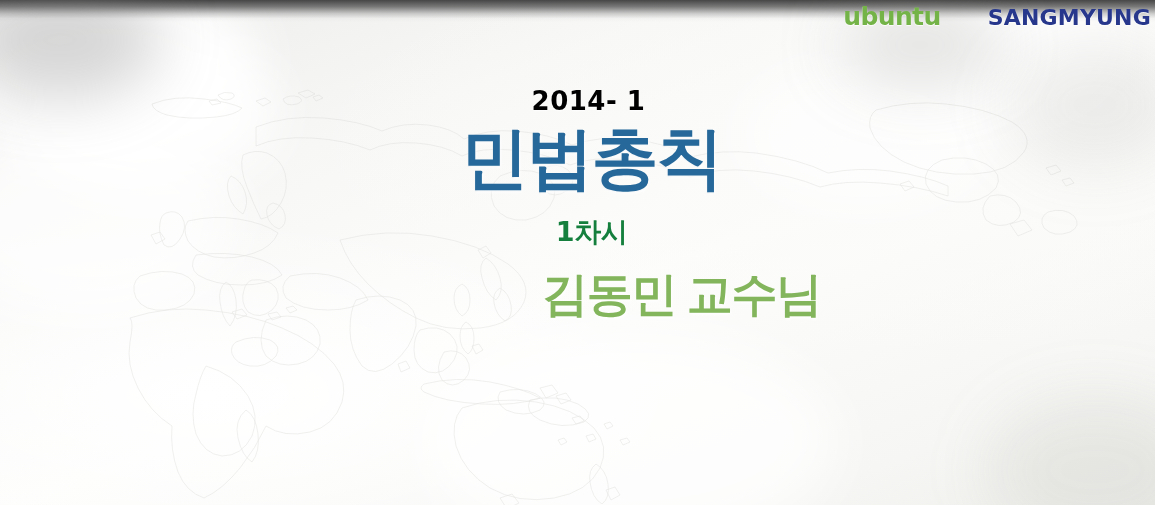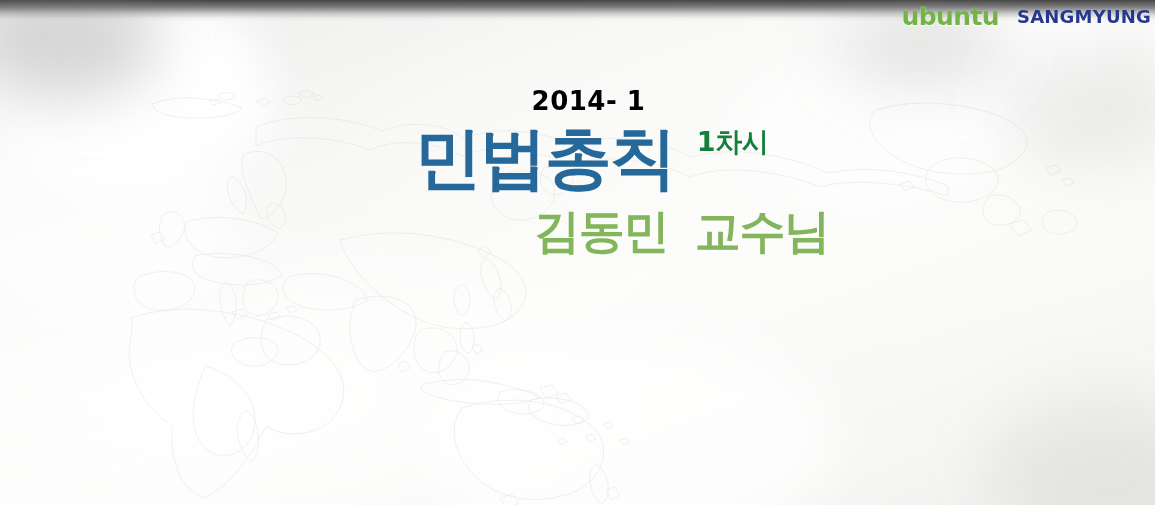--- a/index.html
+++ b/index.html
@@ -77,41 +77,42 @@
         rgba(255,255,255,0) 100%);
     pointer-events: none;
   }
 
   
   .watermark {
     position: absolute;
     top: 4px;
     right: 4px;
     display: flex;
-    align-items: center;
-    gap: 18px;
+    align-items: flex-end;
+    gap: 6px;
     z-index: 12;
   }
   .wm-ubuntu {
     font-family: "DejaVu Sans", "Liberation Sans", sans-serif;
     font-size: 25px;
     font-weight: 700;
     letter-spacing: -0.6px;
     color: #74b348;
     line-height: 1;
     text-shadow: 0 1px 1px rgba(255,255,255,0.85);
   }
   .wm-sangmyung {
     font-family: "DejaVu Sans", "Liberation Sans", sans-serif;
-    font-size: 18px;
+    font-size: 22px;
     font-weight: 700;
     letter-spacing: 0.2px;
     color: #27388c;
     line-height: 1;
     text-shadow: 0 1px 1px rgba(255,255,255,0.85);
+    margin-left: 41px;
   }
 
   
   .title-block {
     position: absolute;
     left: 0;
     top: 88px;
     width: 100%;
     z-index: 10;
     text-align: center;
@@ -125,24 +126,25 @@
     letter-spacing: 0.5px;
     color: #000000;
     line-height: 1;
     text-shadow: 0 1px 2px rgba(255,255,255,0.9);
     margin-left: 22px;
   }
 
   .course-row {
     margin-top: 14px;
     display: flex;
-    align-items: flex-start;
+    align-items: center;
     justify-content: center;
-    gap: 22px;
+    gap: 28px;
     margin-left: 28px;
+    flex-direction: column;
   }
   .course-name {
     font-family: "DejaVu Sans", "Liberation Sans", sans-serif;
     font-size: 67px;
     font-weight: 700;
     letter-spacing: -2px;
     color: #256899;
     line-height: 0.92;
     text-shadow: 1px 2px 3px rgba(255,255,255,0.95),
                  0 1px 1px rgba(120,140,160,0.25);
@@ -154,21 +156,21 @@
     letter-spacing: -0.5px;
     color: #15803d;
     line-height: 1;
     padding-bottom: 5px;
     text-shadow: 0 1px 2px rgba(255,255,255,0.9);
   }
 
   .instructor {
     margin-top: 22px;
     margin-left: 208px;
-    font-family: Liberation Mono, monospace;
+    font-family: Liberation Serif, serif;
     font-size: 46px;
     font-weight: 700;
     letter-spacing: -1.2px;
     color: #83b55c;
     line-height: 1;
     text-shadow: 1px 2px 3px rgba(255,255,255,0.9);
   }
 </style>
 </head>
 <body>

